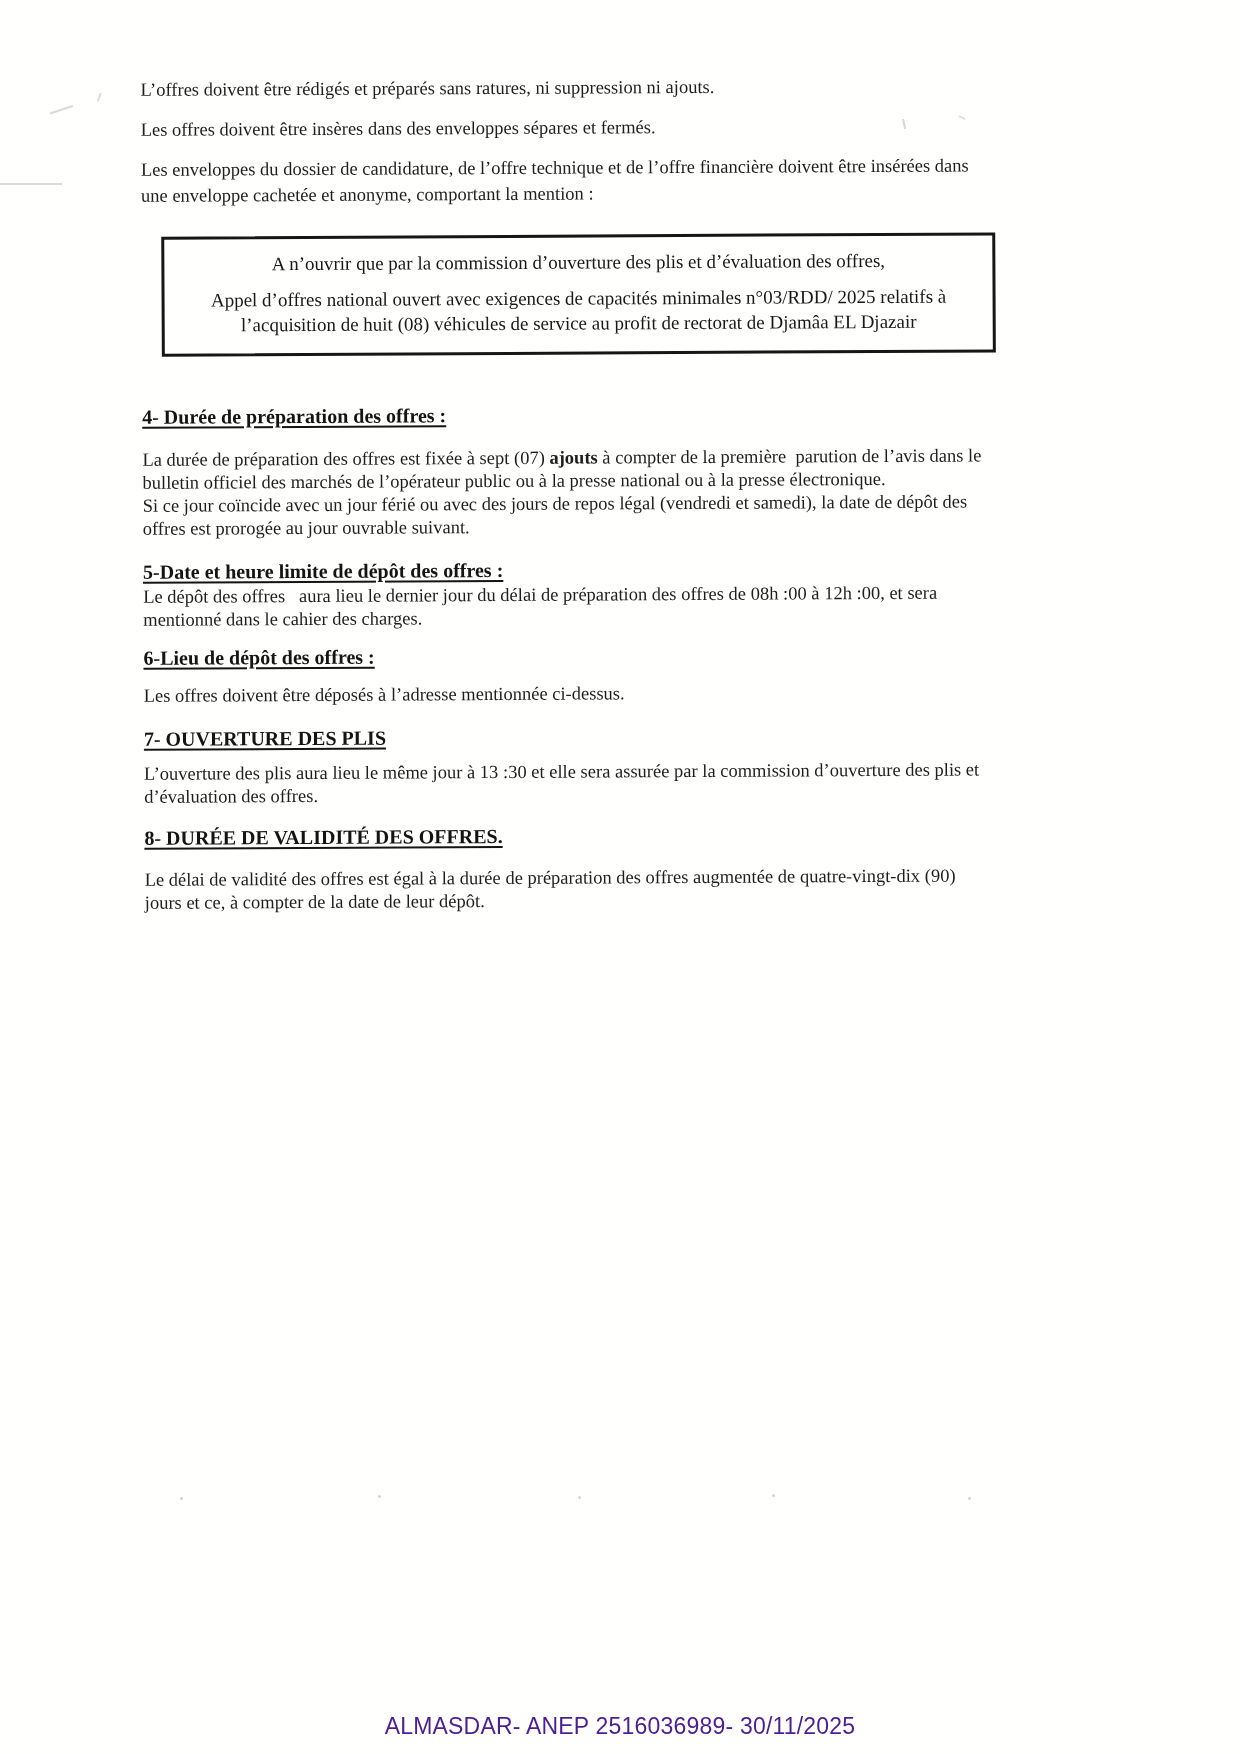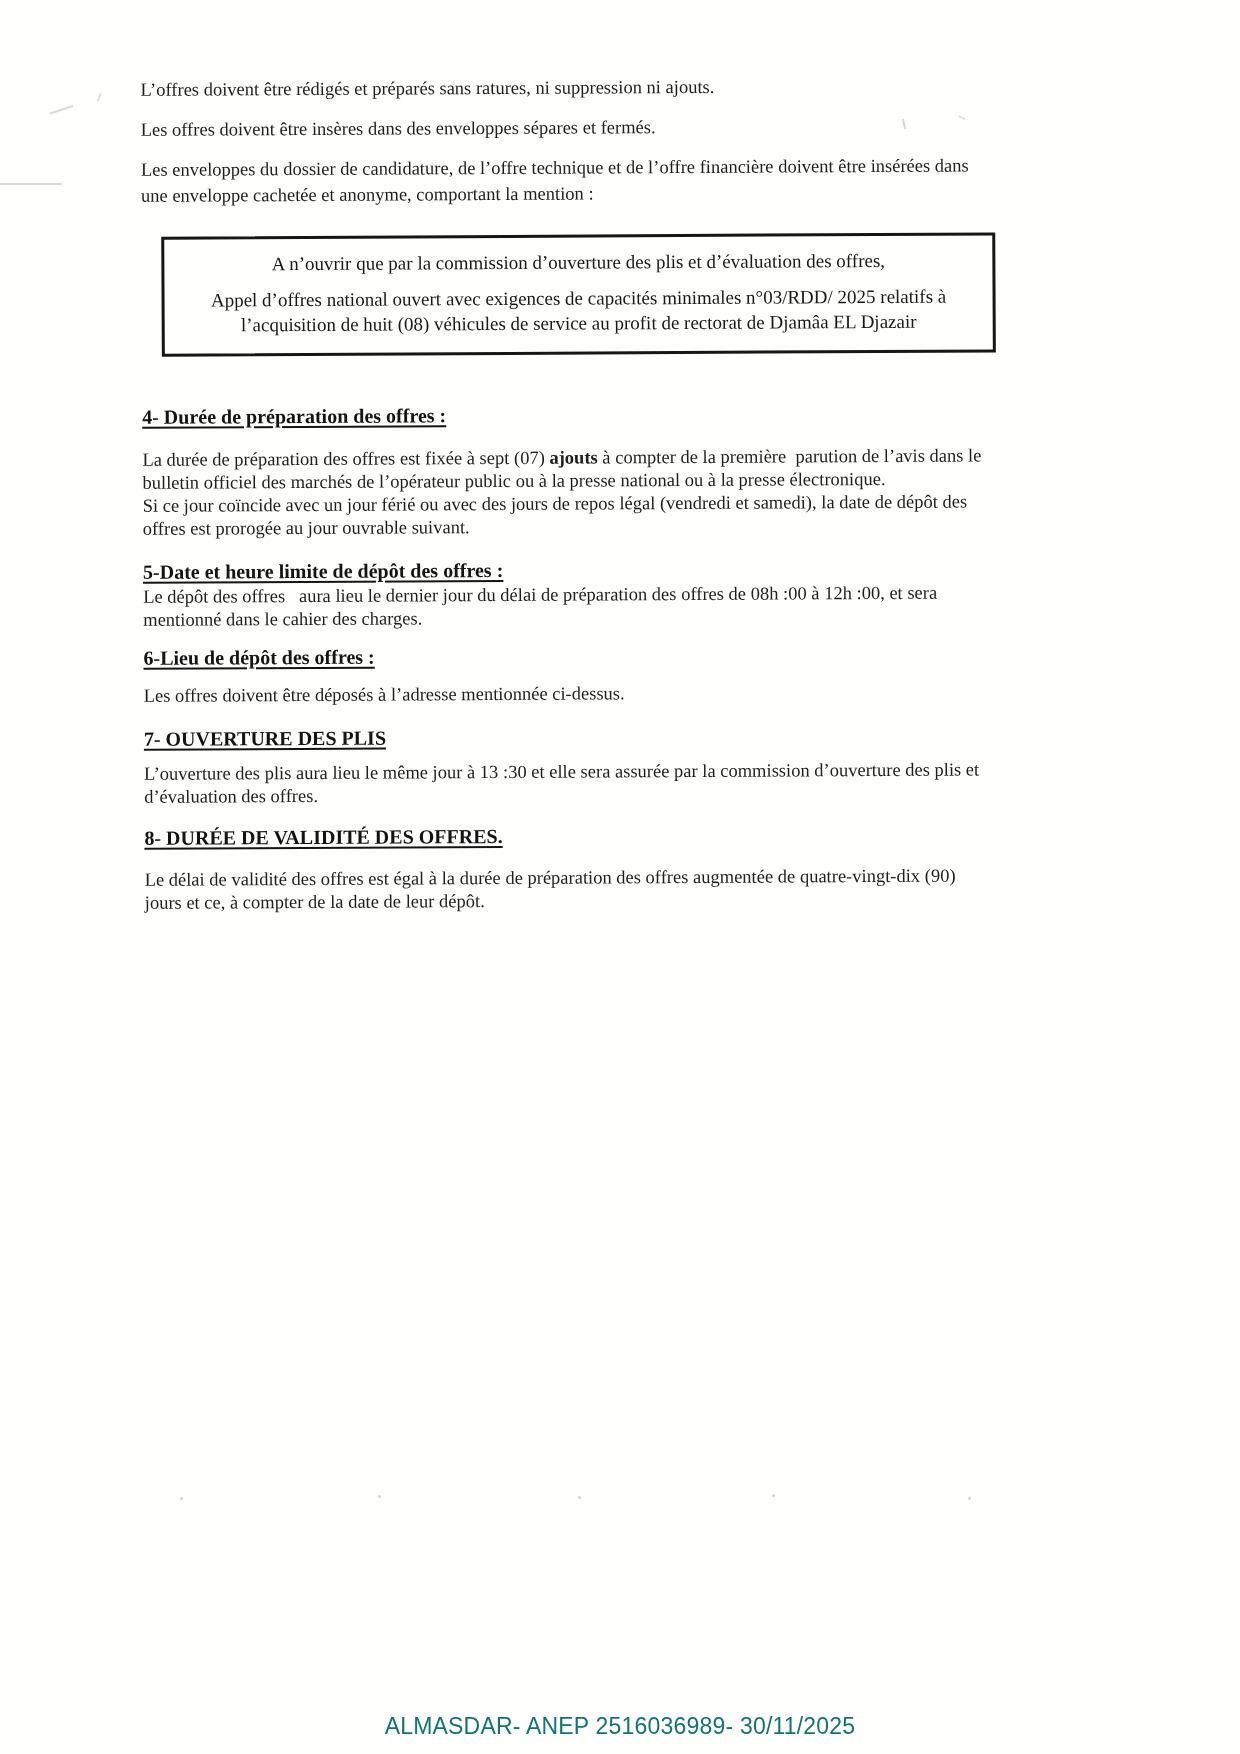--- a/index.html
+++ b/index.html
@@ -69,21 +69,21 @@
   .h-s7{margin-top:18px;}
   .h-s8{margin-top:16px;}
   .p-s5{margin-top:1px;}
   .p-s6{margin-top:14px;}
   .footer{
     position:absolute;
     left:0;bottom:14px;width:100%;
     text-align:center;
     font-family:"Liberation Sans", sans-serif;
     font-size:23px;
-    color:#0f766e;
+    color:#4c1d95;
     letter-spacing:0.2px;
   }
   
   .artifact{position:absolute;pointer-events:none;}
   .a-left-line{left:0;top:183px;width:62px;height:2px;background:#c6c6c6;opacity:.65;}
   .a-pencil-1{left:48px;top:100px;width:24px;height:9px;border-bottom:2px solid #c9c9c9;transform:rotate(-18deg);opacity:.7;}
   .a-pencil-2{left:98px;top:94px;width:7px;height:9px;border-left:2px solid #cccccc;transform:rotate(20deg);opacity:.65;}
   .a-mark-1{left:903px;top:118px;width:8px;height:10px;border-left:2px solid #b9b9b9;transform:rotate(-12deg);opacity:.6;}
   .a-mark-2{left:960px;top:110px;width:7px;height:7px;border-bottom:2px solid #c2c2c2;transform:rotate(25deg);opacity:.55;}
   .speck{width:3px;height:3px;background:#b5b5b5;border-radius:50%;opacity:.6;}

